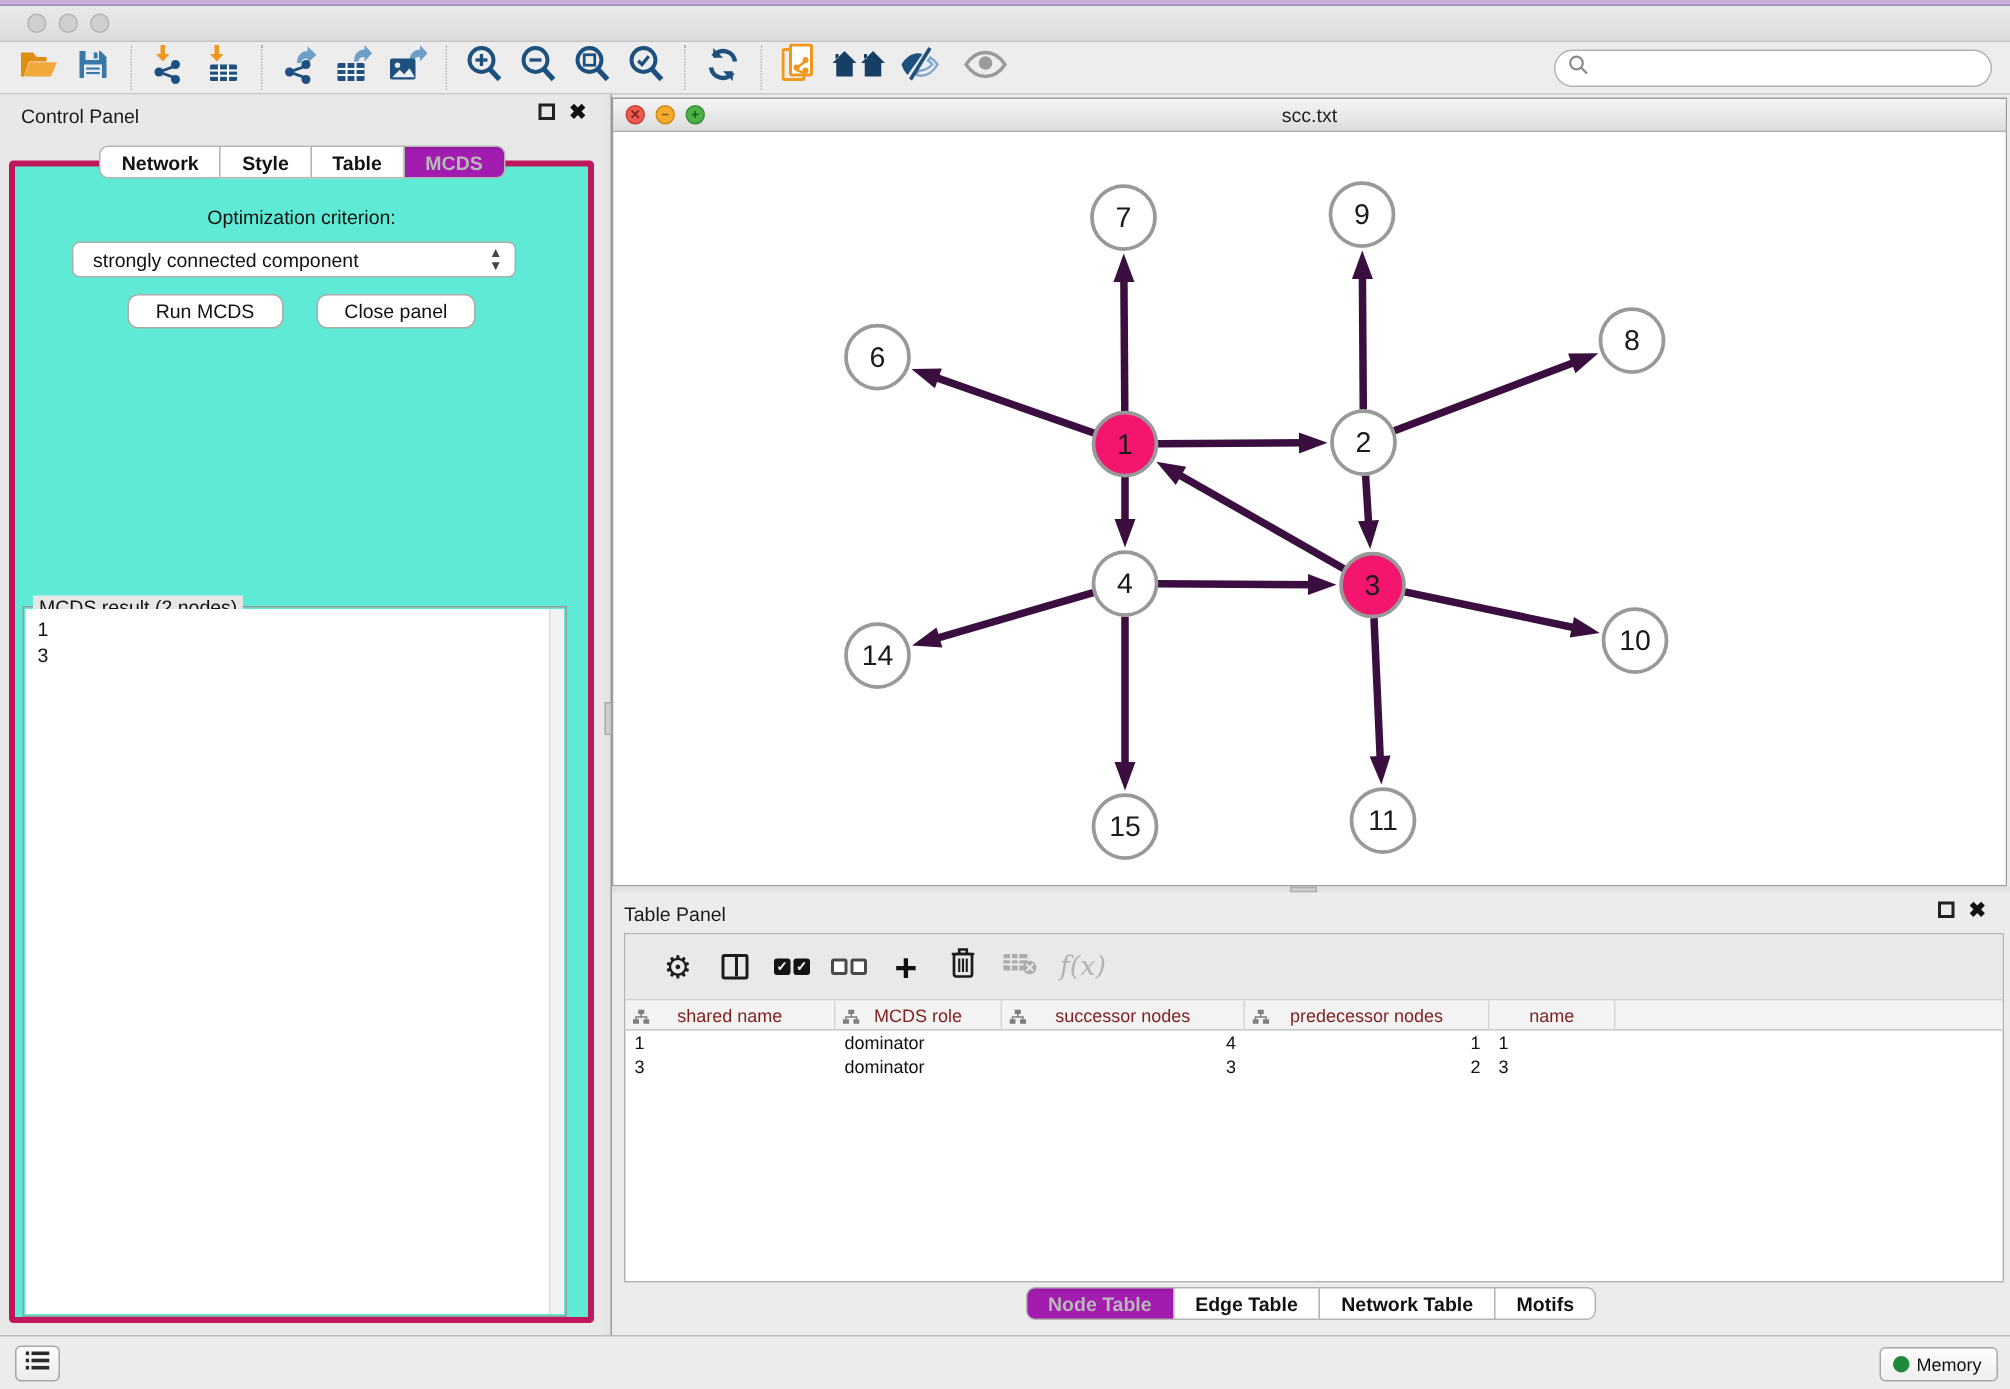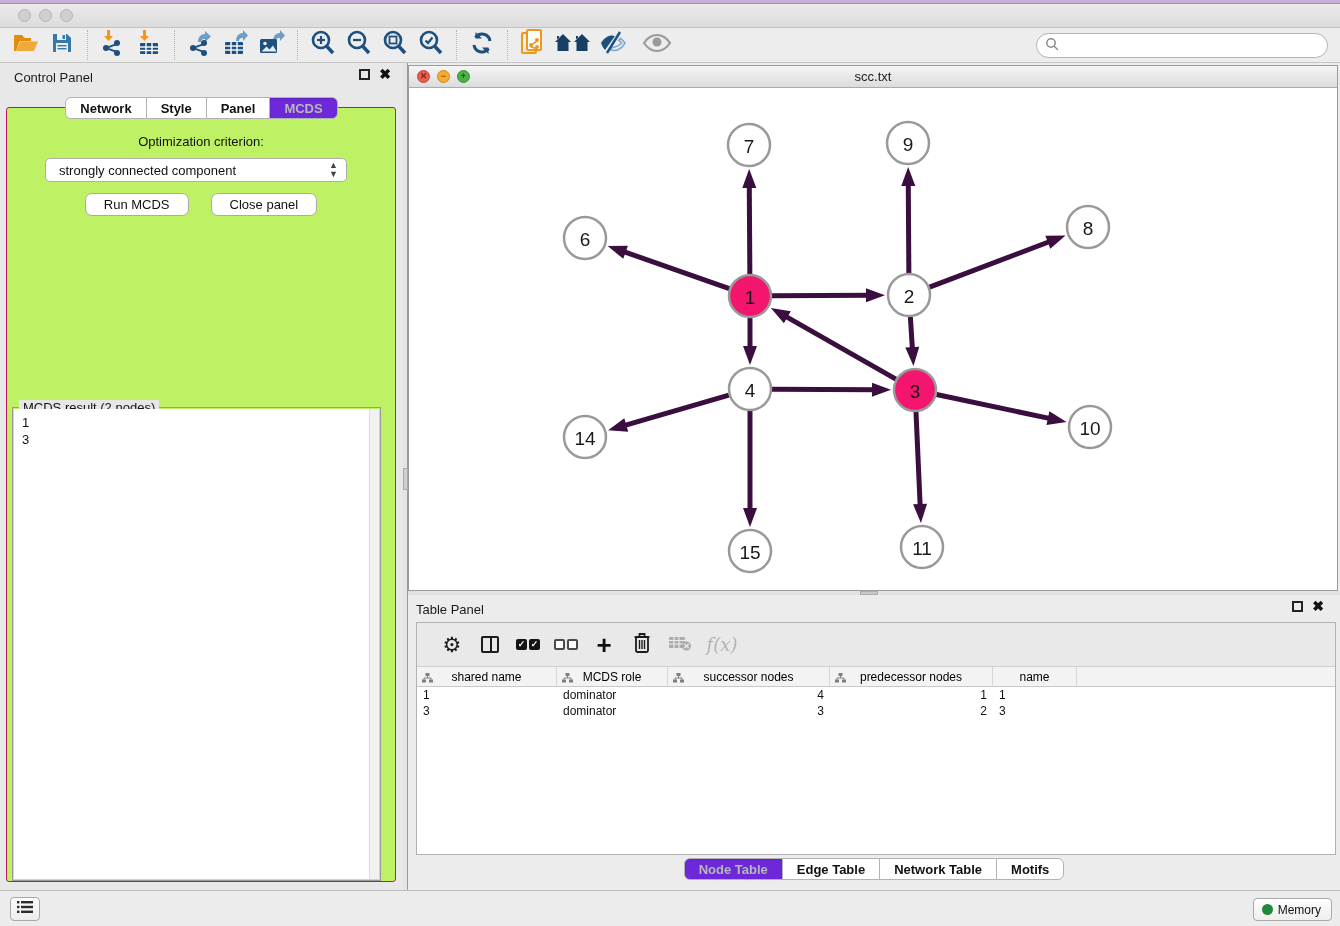--- a/index.html
+++ b/index.html
@@ -29,25 +29,25 @@
   .panel-head .ptitle { position:absolute; left:14px; top:7px; font-size:13px; color:#1a1a1a; }
   .panel-icons { position:absolute; right:12px; top:6px; display:flex; gap:9px; align-items:center; }
   .float-icon { width:11px; height:11px; border:2px solid #222; display:inline-block; }
   .close-icon { font-size:14px; font-weight:bold; color:#111; line-height:11px; }
 
   .tabgroup { display:flex; justify-content:center; }
   .tab { height:22px; line-height:21px; padding:0 14px; background:#fff; border:1px solid #b3b3b3; margin-left:-1px;
     font-size:13px; font-weight:bold; color:#111; cursor:default; }
   .tab:first-child { border-top-left-radius:6px; border-bottom-left-radius:6px; margin-left:0; }
   .tab:last-child { border-top-right-radius:6px; border-bottom-right-radius:6px; }
-  .tab.selected { background:#6d28d9; color:#b8b8b8; box-shadow:inset 0 1px 2px rgba(0,0,0,0.12); }
+  .tab.selected { background:#a21caf; color:#b8b8b8; box-shadow:inset 0 1px 2px rgba(0,0,0,0.12); }
 
   .cp-tabs { margin-top:8px; position:relative; z-index:2; }
-  .cp-pane { position:absolute; left:6px; right:7px; top:44px; bottom:8px; background:#bef264;
-    border:1px solid #be185d; border-radius:3px; }
+  .cp-pane { position:absolute; left:6px; right:7px; top:44px; bottom:8px; background:#5eead4;
+    border:4px solid #be185d; border-radius:3px; }
   .opt-label { text-align:center; margin-top:26px; font-size:13px; color:#111; }
   .dropdown { position:relative; margin:9px 48px 0 38px; height:24px; background:#fff; border:1px solid #aeaeae;
     border-radius:5px; display:flex; align-items:center; padding-left:13px; font-size:13px; color:#111; }
   .dropdown .stepper { position:absolute; right:8px; top:2px; font-size:9px; color:#444; line-height:9px; text-align:center; }
   .btnrow { display:flex; justify-content:center; gap:22px; margin-top:11px; }
   .pushbtn { height:23px; padding:0 18px; background:#fff; border:1px solid #ababab; border-radius:7px;
     font-size:13px; color:#111; display:flex; align-items:center; font-family:"Liberation Sans",sans-serif; }
 
   .fieldset { position:absolute; left:5px; right:14px; bottom:0; height:474px; border:1px solid #9a9a9a; }
   .fieldset .legend { position:absolute; top:-8px; left:6px; background:#e6e6e6; padding:0 4px; font-size:13px; color:#111; }
@@ -87,21 +87,21 @@
   .checkpair { display:flex; gap:2px; }
   .cbox { width:11px; height:11px; background:#141414; border-radius:2px; color:#fff; font-size:9px; font-weight:bold;
     display:flex; align-items:center; justify-content:center; line-height:1; }
   .cbox.empty { background:#fff; border:2px solid #4a4a4a; }
   .plus-glyph { font-size:26px; font-weight:bold; color:#111; line-height:20px; }
   .fx-glyph { font-family:"DejaVu Serif",serif; font-style:italic; font-size:18px; color:#b3b3b3; }
   .grid-x { position:relative; color:#ababab; }
 
   .tp-table { position:relative; }
   .tp-thead { display:flex; height:20px; background:#f3f3f3; border-bottom:1px solid #c8c8c8; }
-  .th { position:relative; display:flex; align-items:center; justify-content:center; font-size:12px; color:#000000;
+  .th { position:relative; display:flex; align-items:center; justify-content:center; font-size:12px; color:#7f1d1d;
     border-right:1px solid #d6d6d6; height:20px; }
   .th .tree-ic { position:absolute; left:5px; top:5px; }
   .tp-row { display:flex; height:16px; }
   .td { font-size:12px; color:#111; padding:0 6px; line-height:16px; overflow:hidden; }
 
   .tp-tabs { position:absolute; left:0; right:0; bottom:10px; display:flex; justify-content:center; }
 
   
   .statusbar { position:absolute; left:0; bottom:0; width:1340px; height:36px; background:#ececec; border-top:1px solid #bdbdbd; }
   .list-btn { position:absolute; left:10px; top:6px; width:30px; height:24px; background:linear-gradient(#fefefe,#ececec);
@@ -287,21 +287,21 @@
     <div class="panel-head">
       <span class="ptitle">Control Panel</span>
       <span class="panel-icons">
         <span class="float-icon"></span>
         <span class="close-icon">✖</span>
       </span>
     </div>
     <div class="tabgroup cp-tabs" id="cp-tabs">
         <div class="tab">Network</div>
         <div class="tab">Style</div>
-        <div class="tab">Panel</div>
+        <div class="tab">Table</div>
         <div class="tab selected">MCDS</div>
       </div>
     <div class="cp-pane">
       <div class="opt-label">Optimization criterion:</div>
       <div class="dropdown">
         <span>strongly connected component</span>
         <span class="stepper">▲<br>▼</span>
       </div>
       <div class="btnrow">
         <button class="pushbtn">Run MCDS</button>

